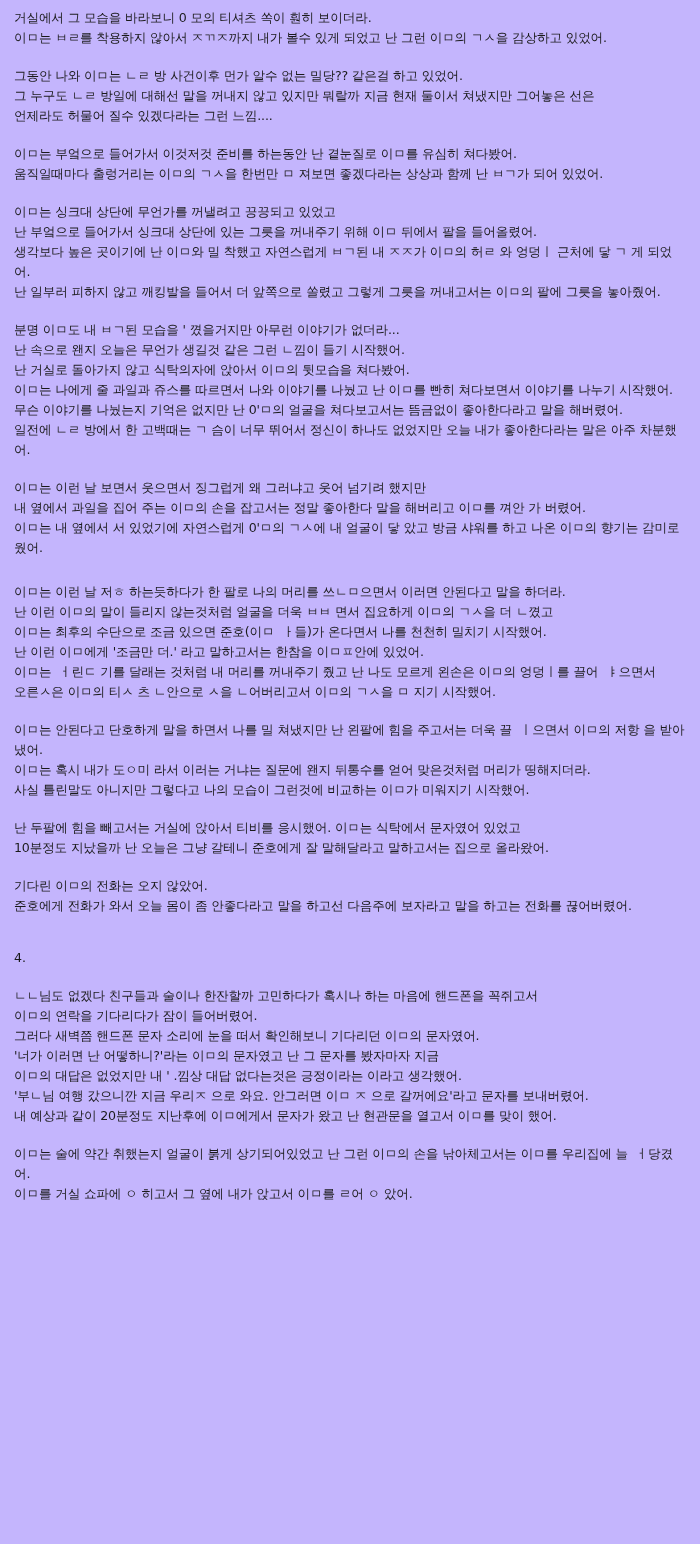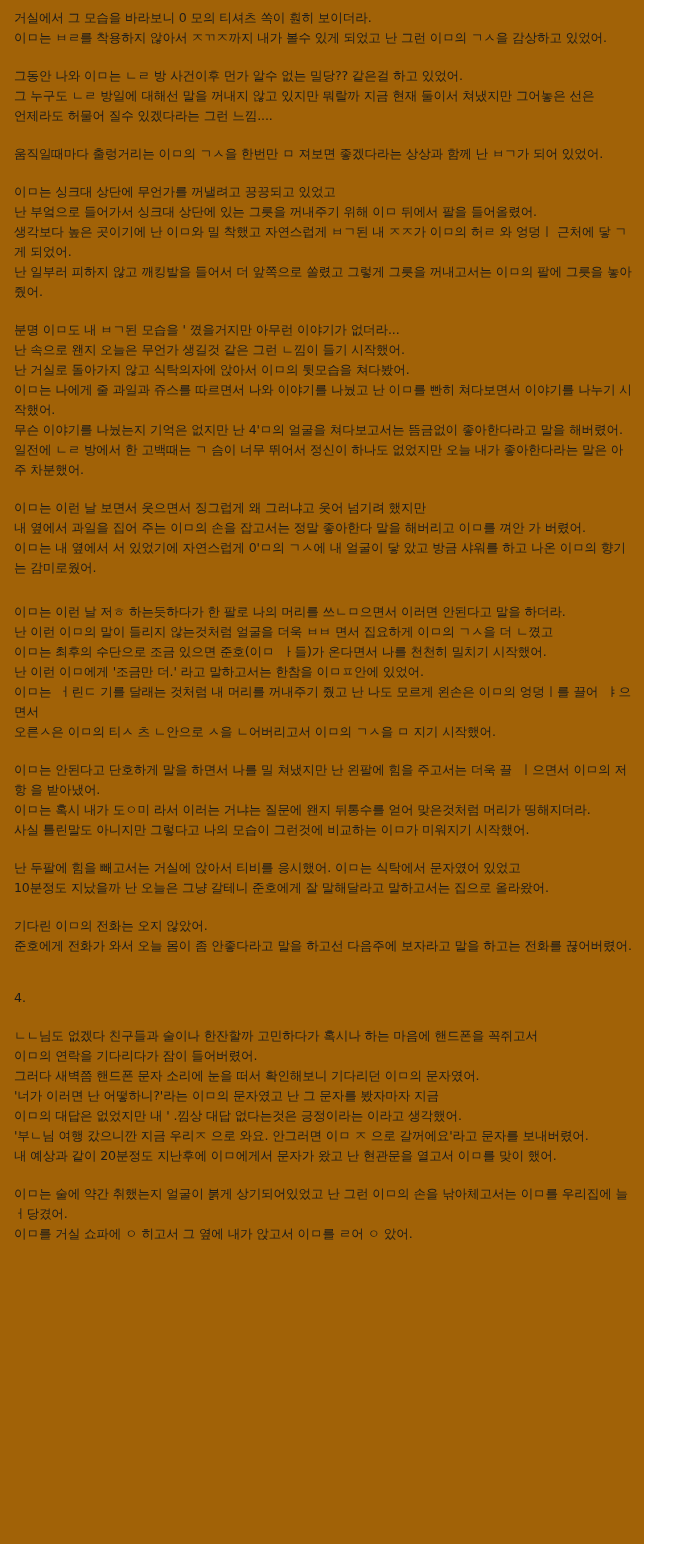--- a/index.html
+++ b/index.html
@@ -6,25 +6,25 @@
     margin: 0;
     padding: 0;
     background: #ffffff;
   }
   body {
     width: 700px;
     font-family: "DejaVu Sans", "Liberation Sans", sans-serif;
     color: #1a1a1a;
   }
   .page {
-    width: 644px;
+    width: 700px;
     min-height: 1544px;
     box-sizing: border-box;
     padding: 8px 12px 20px 14px;
-    background: #a16207;
+    background: #c4b5fd;
   }
   .para {
     margin: 0 0 18px 0;
   }
   .line {
     font-size: 12.6px;
     line-height: 20px;
     letter-spacing: -0.15px;
     white-space: pre-wrap;
     word-break: break-all;
@@ -48,36 +48,37 @@
     <div class="line">이ㅁ는 ㅂㄹ를 착용하지 않아서 ㅈㄲㅈ까지 내가 볼수 있게 되었고 난 그런 이ㅁ의 ㄱㅅ을 감상하고 있었어.</div>
   </div>
 
   <div class="para">
     <div class="line">그동안 나와 이ㅁ는 ㄴㄹ 방 사건이후 먼가 알수 없는 밀당?? 같은걸 하고 있었어.</div>
     <div class="line">그 누구도 ㄴㄹ 방일에 대해선 말을 꺼내지 않고 있지만 뭐랄까 지금 현재 둘이서 쳐냈지만 그어놓은 선은</div>
     <div class="line">언제라도 허물어 질수 있겠다라는 그런 느낌....</div>
   </div>
 
   <div class="para">
+    <div class="line">이ㅁ는 부엌으로 들어가서 이것저것 준비를 하는동안 난 곁눈질로 이ㅁ를 유심히 쳐다봤어.</div>
     <div class="line">움직일때마다 출렁거리는 이ㅁ의 ㄱㅅ을 한번만 ㅁ 져보면 좋겠다라는 상상과 함께 난 ㅂㄱ가 되어 있었어.</div>
   </div>
 
   <div class="para">
     <div class="line">이ㅁ는 싱크대 상단에 무언가를 꺼낼려고 끙끙되고 있었고</div>
     <div class="line">난 부엌으로 들어가서 싱크대 상단에 있는 그릇을 꺼내주기 위해 이ㅁ 뒤에서 팔을 들어올렸어.</div>
     <div class="line">생각보다 높은 곳이기에 난 이ㅁ와 밀 착했고 자연스럽게 ㅂㄱ된 내 ㅈㅈ가 이ㅁ의 허ㄹ 와 엉덩ㅣ 근처에 닿 ㄱ 게 되었어.</div>
     <div class="line">난 일부러 피하지 않고 깨킹발을 들어서 더 앞쪽으로 쏠렸고 그렇게 그릇을 꺼내고서는 이ㅁ의 팔에 그릇을 놓아줬어.</div>
   </div>
 
   <div class="para">
     <div class="line">분명 이ㅁ도 내 ㅂㄱ된 모습을 ' 꼈을거지만 아무런 이야기가 없더라...</div>
     <div class="line">난 속으로 왠지 오늘은 무언가 생길것 같은 그런 ㄴ낌이 들기 시작했어.</div>
     <div class="line">난 거실로 돌아가지 않고 식탁의자에 앉아서 이ㅁ의 뒷모습을 쳐다봤어.</div>
     <div class="line">이ㅁ는 나에게 줄 과일과 쥬스를 따르면서 나와 이야기를 나눴고 난 이ㅁ를 빤히 쳐다보면서 이야기를 나누기 시작했어.</div>
-    <div class="line">무슨 이야기를 나눴는지 기억은 없지만 난 4'ㅁ의 얼굴을 쳐다보고서는 뜸금없이 좋아한다라고 말을 해버렸어.</div>
+    <div class="line">무슨 이야기를 나눴는지 기억은 없지만 난 0'ㅁ의 얼굴을 쳐다보고서는 뜸금없이 좋아한다라고 말을 해버렸어.</div>
     <div class="line">일전에 ㄴㄹ 방에서 한 고백때는 ㄱ 슴이 너무 뛰어서 정신이 하나도 없었지만 오늘 내가 좋아한다라는 말은 아주 차분했어.</div>
   </div>
 
   <div class="para">
     <div class="line">이ㅁ는 이런 날 보면서 웃으면서 징그럽게 왜 그러냐고 웃어 넘기려 했지만</div>
     <div class="line">내 옆에서 과일을 집어 주는 이ㅁ의 손을 잡고서는 정말 좋아한다 말을 해버리고 이ㅁ를 껴안 가 버렸어.</div>
     <div class="line">이ㅁ는 내 옆에서 서 있었기에 자연스럽게 0'ㅁ의 ㄱㅅ에 내 얼굴이 닿 았고 방금 샤워를 하고 나온 이ㅁ의 향기는 감미로웠어.</div>
   </div>
 
   <div class="spacer-sm"></div>

